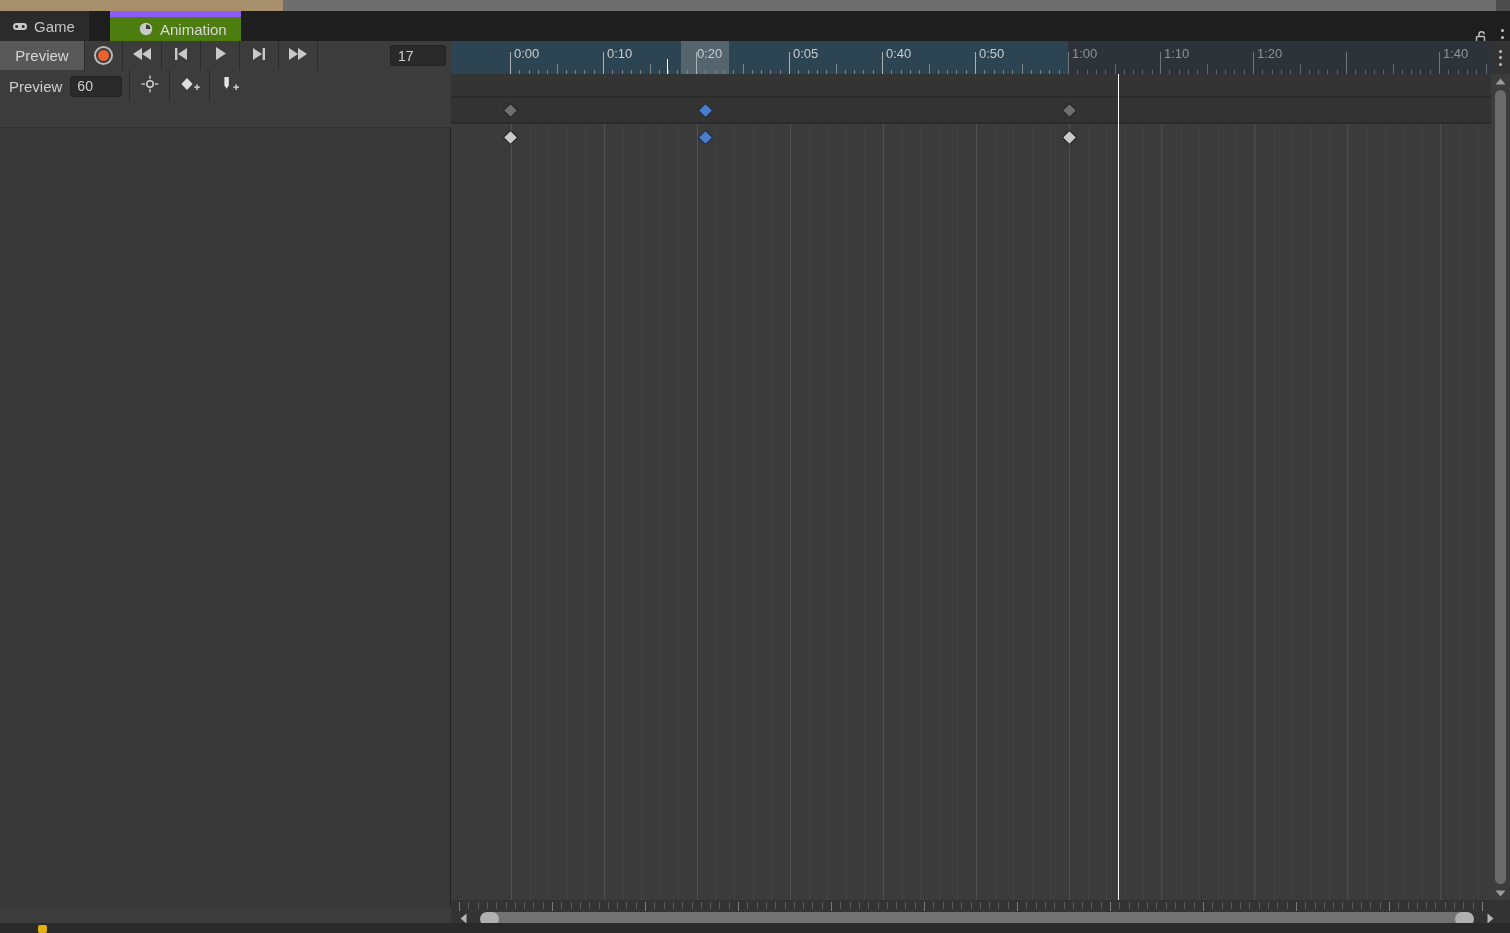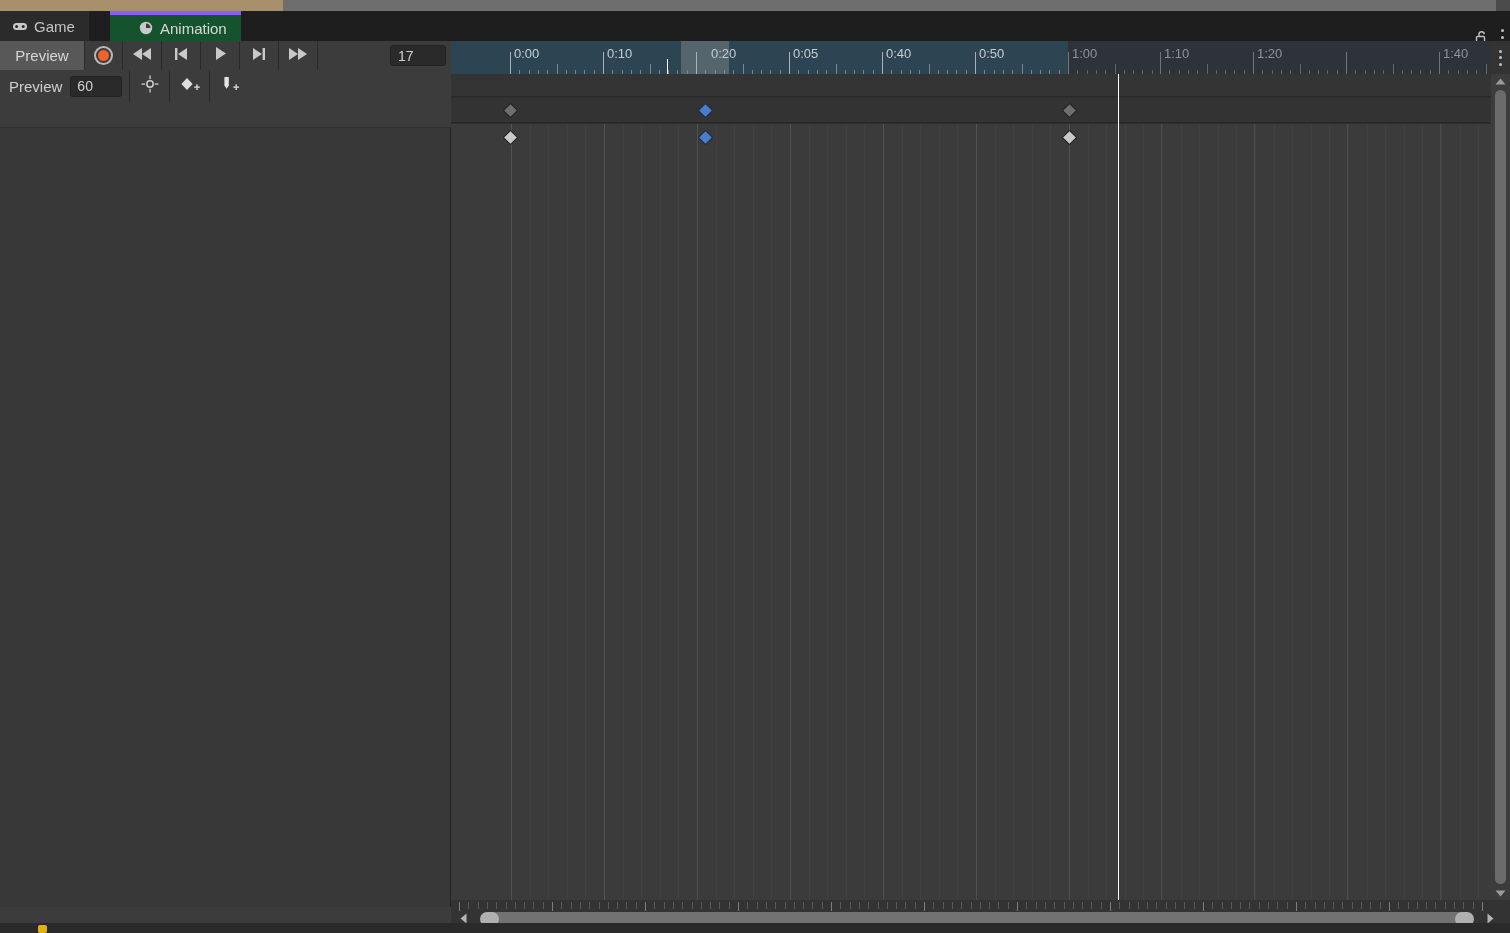--- a/index.html
+++ b/index.html
@@ -15,21 +15,21 @@
   
   .top-strip { position:absolute; left:0; top:0; width:1510px; height:12px; background:#a8906c; }
   .top-strip-r { position:absolute; left:283px; top:0; width:1227px; height:12px; background:#6e6e6e; }
   .top-strip-r2{ position:absolute; left:1496px; top:0; width:14px; height:12px; background:#4b4b4b; }
 
   
   .tabbar { position:absolute; left:0; top:11px; width:1510px; height:30px; background:#1e1e1e; }
   .tab { position:absolute; top:0; height:30px; display:flex; align-items:center;
          gap:6px; padding:0 14px 0 12px; font-size:15px; color:#c4c4c4; cursor:default; }
   .tab.inactive { background:#2b2b2b; left:0; }
-  .tab.active { background:#14532d; left:110px; border-top:4px solid #8b5cf6; color:#d8d8d8;padding-left:28px; }
+  .tab.active { background:#4d7c0f; left:110px; border-top:6px solid #8b5cf6; color:#d8d8d8;padding-left:28px; }
   .tab-ico { width:16px; height:16px; display:inline-block; position:relative; }
 
   .win-right { position:absolute; right:6px; top:11px; height:30px; display:flex; align-items:center; gap:12px; }
   .lock-ico { width:14px; height:15px; position:relative; }
   .kebab { width:4px; height:16px; display:flex; flex-direction:column; justify-content:space-between; align-items:center;}
   .kebab i { width:3px; height:3px; background:#c0c0c0; border-radius:50%; display:block; }
 
   
   .leftpanel { position:absolute; left:0; top:41px; width:451px; height:892px; background:#383838; }
 
@@ -396,21 +396,21 @@
           <div class="rl-tick" style="left: 988px; height: 22px; background: rgb(111, 119, 124);"></div>
           <div class="rl-tick" style="left: 997px; height: 4px; background: rgb(94, 102, 107);"></div>
           <div class="rl-tick" style="left: 1007px; height: 4px; background: rgb(94, 102, 107);"></div>
           <div class="rl-tick" style="left: 1016px; height: 4px; background: rgb(94, 102, 107);"></div>
           <div class="rl-tick" style="left: 1025px; height: 4px; background: rgb(94, 102, 107);"></div>
           <div class="rl-tick" style="left: 1035px; height: 10px; background: rgb(94, 102, 107);"></div>
         </div>
       <div id="rulerLabels">
           <div class="rl-label" style="left: 63px;">0:00</div>
           <div class="rl-label" style="left: 156px;">0:10</div>
-          <div class="rl-label" style="left: 260px;">0:20</div>
+          <div class="rl-label" style="left: 246px;">0:20</div>
           <div class="rl-label" style="left: 342px;">0:05</div>
           <div class="rl-label" style="left: 435px;">0:40</div>
           <div class="rl-label" style="left: 528px;">0:50</div>
           <div class="rl-label dim" style="left: 621px;">1:00</div>
           <div class="rl-label dim" style="left: 713px;">1:10</div>
           <div class="rl-label dim" style="left: 806px;">1:20</div>
           <div class="rl-label dim" style="left: 942px; margin-top: 36px;">1:30</div>
           <div class="rl-label dim" style="left: 992px;">1:40</div>
         </div>
       <div class="playhead ph-ruler" id="phRuler" style="left: 216px;"></div>

